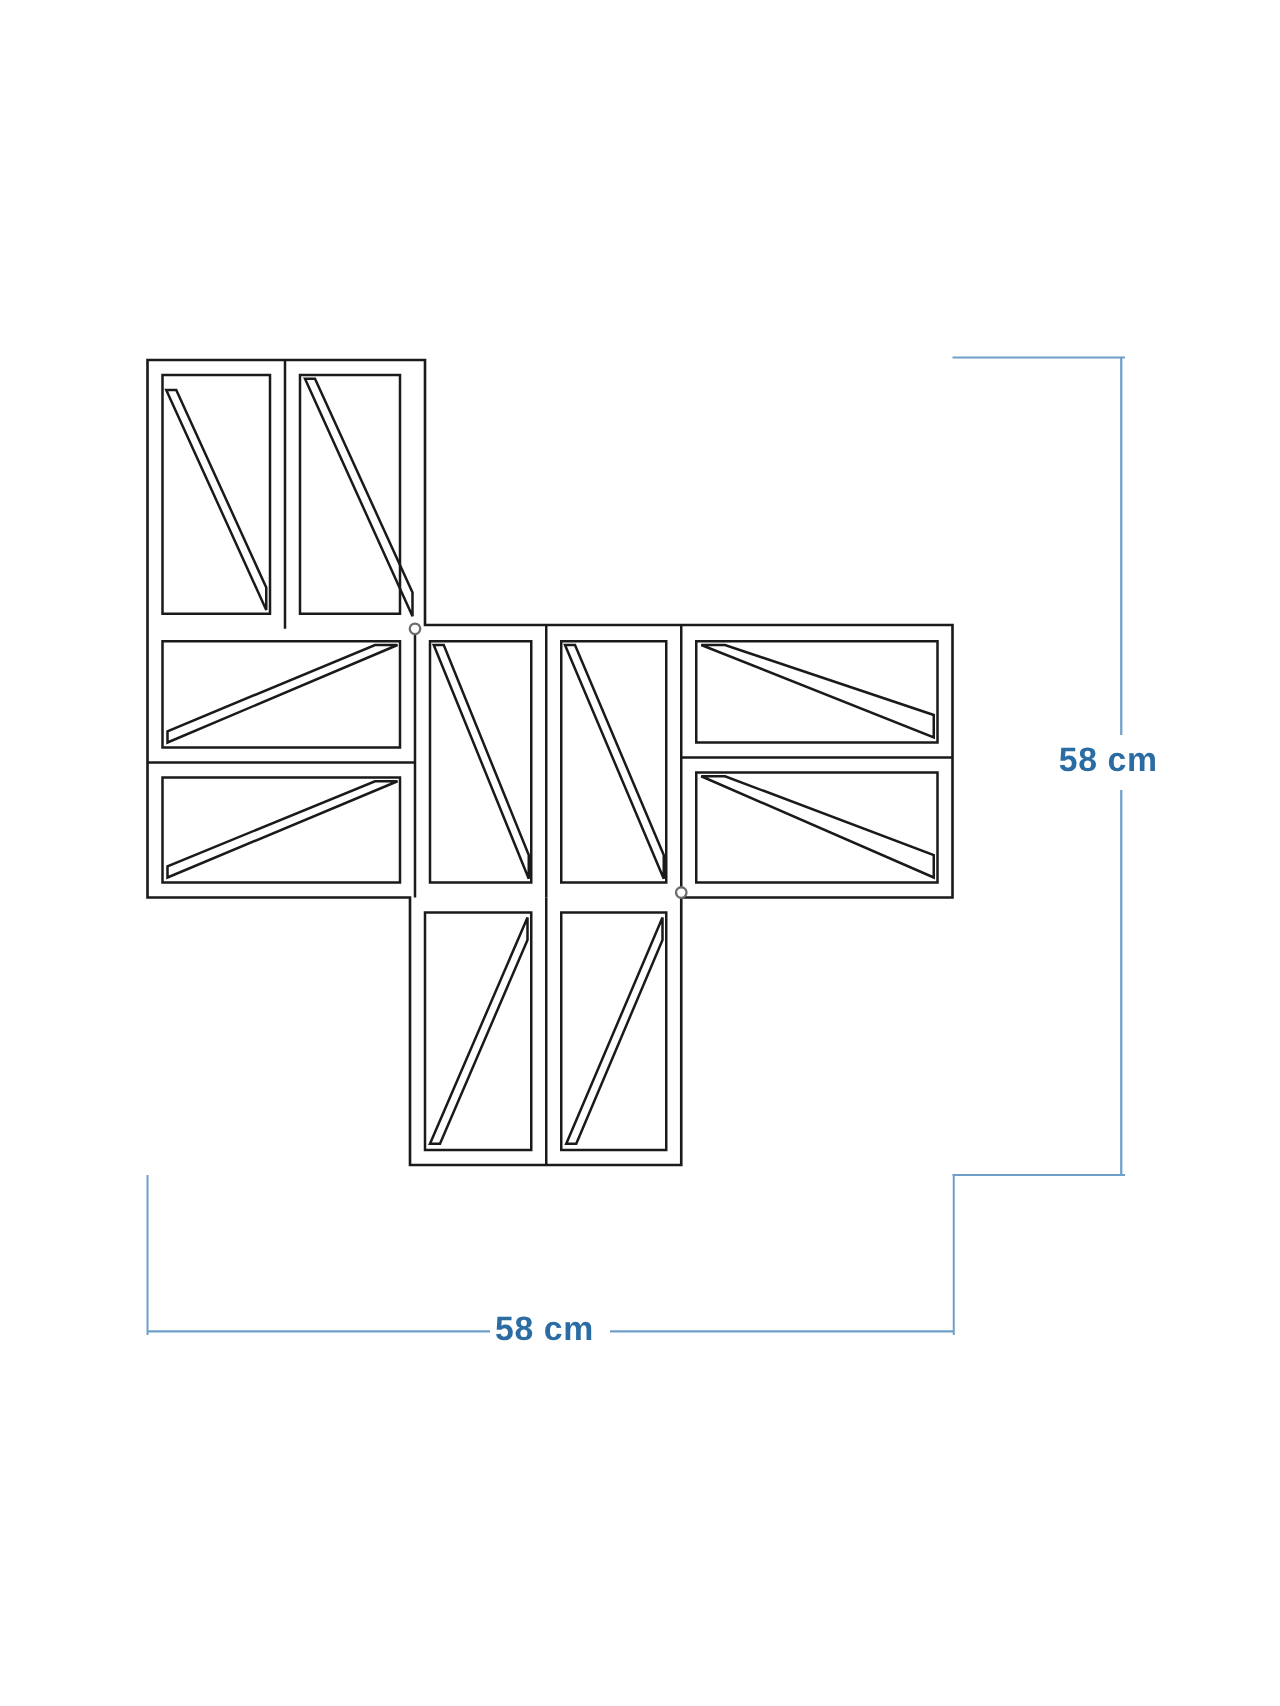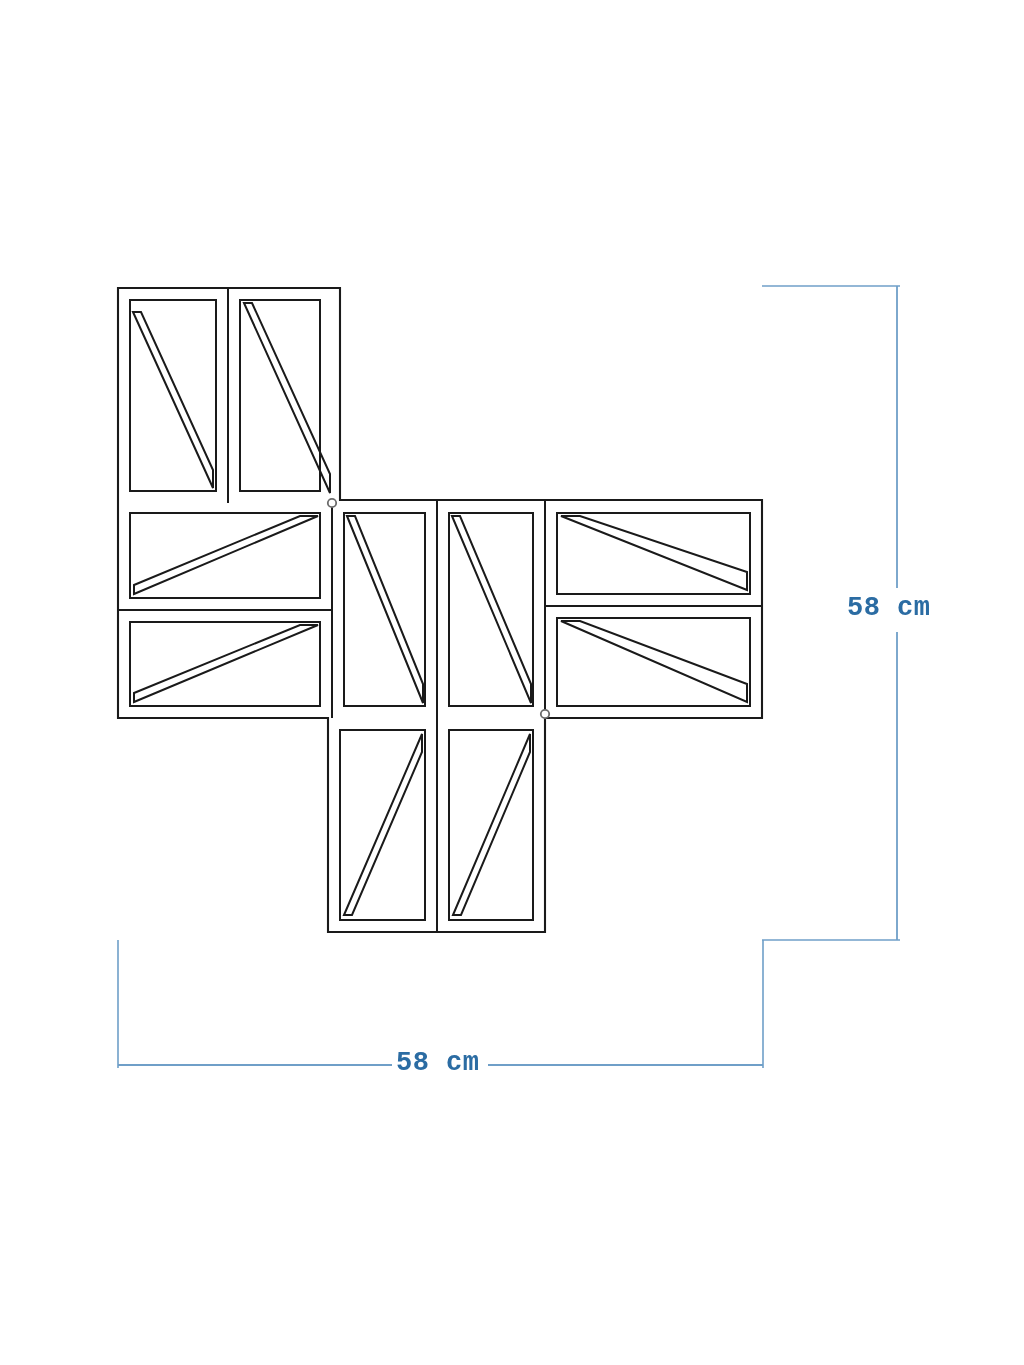--- a/index.html
+++ b/index.html
@@ -23,21 +23,21 @@
   #drawing {
     position: absolute;
     top: 0;
     left: 0;
     width: 1024px;
     height: 1365px;
     display: block;
   }
   .dim-label {
     position: absolute;
-    font-family: Liberation Mono, monospace;
+    font-family: Liberation Sans, sans-serif;
     font-size: 27px;
     font-weight: 700;
     color: #2b6ca3;
     letter-spacing: 0.5px;
     white-space: nowrap;
   }
   #dim-label-width {
     left: 396px;
     top: 1048px;
   }

